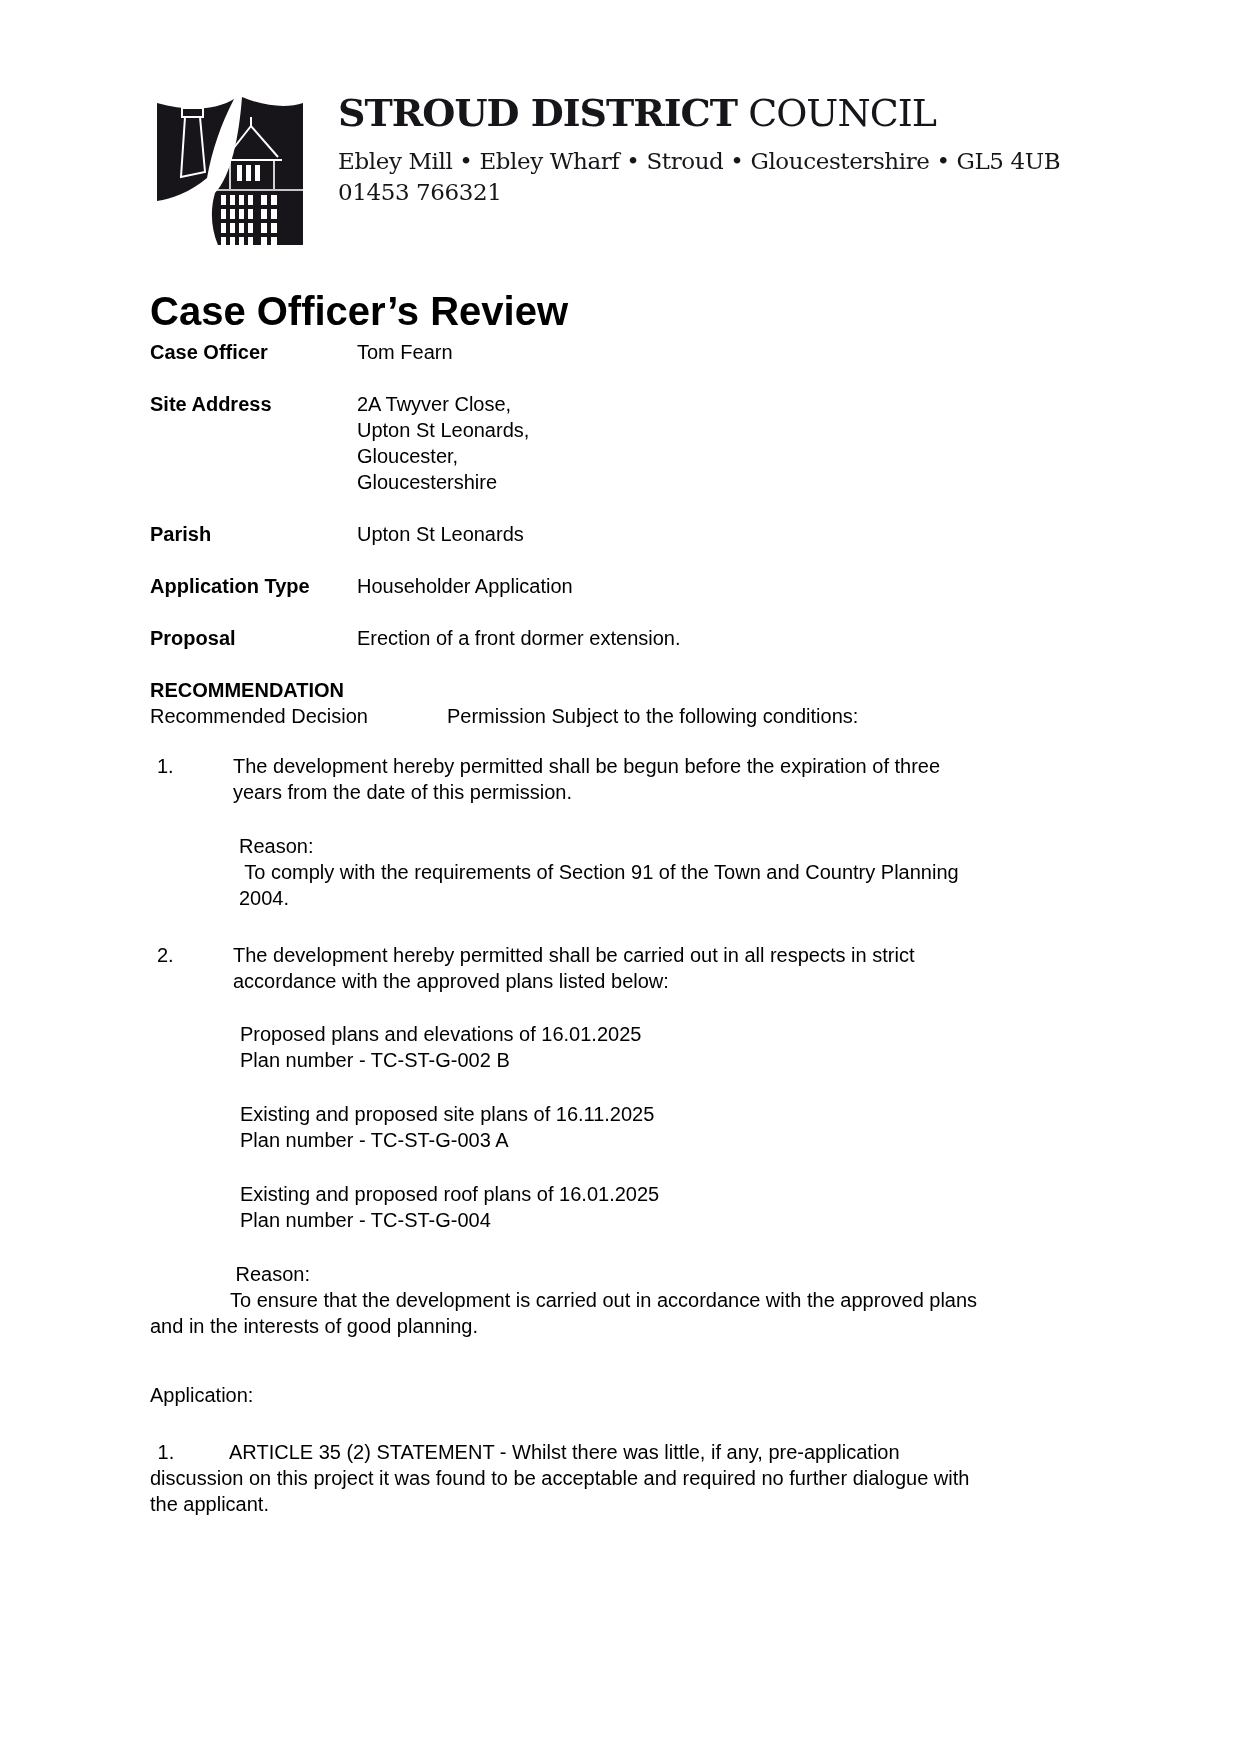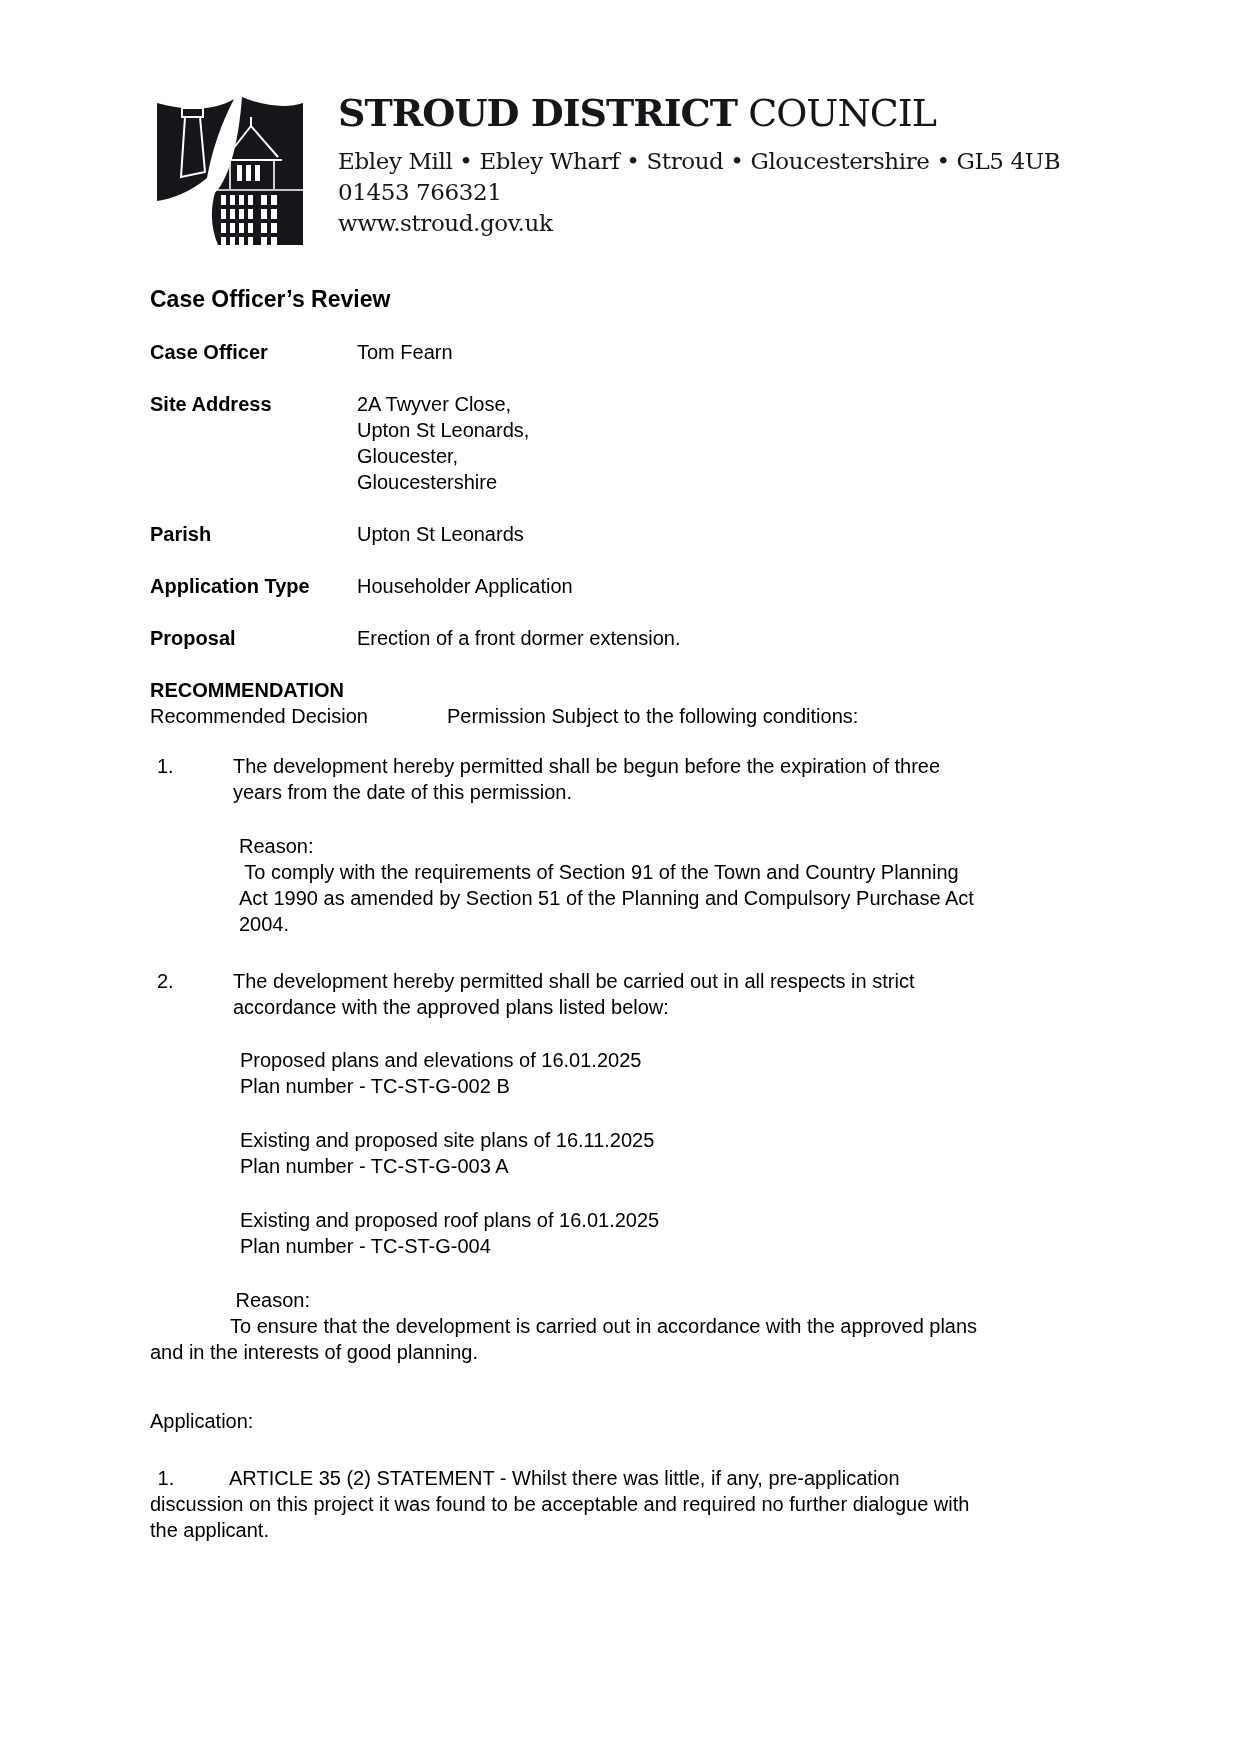--- a/index.html
+++ b/index.html
@@ -24,21 +24,21 @@
   .council-name .bold{font-weight:700;}
   .council-name .light{font-weight:400;}
   .head-line{
     font-family:"DejaVu Serif", serif;
     font-size:23px;line-height:31px;letter-spacing:-0.4px;white-space:pre;
   }
   .head-line.first{margin-top:10px;}
   
   .doc-title{
     position:absolute;left:150px;top:263px;
-    font-size:23px;font-weight:700;line-height:42px;white-space:pre;
+    font-size:40px;font-weight:700;line-height:42px;white-space:pre;
   }
   
   .content{position:absolute;left:150px;top:339px;width:1010px;}
   .ln{white-space:pre;}
   .frow{display:flex;margin-bottom:26px;}
   .flabel{width:207px;flex:0 0 auto;font-weight:700;}
   .rec-heading{font-weight:700;margin-top:6px;}
   .rec-row{display:flex;}
   .rec-label{width:297px;flex:0 0 auto;}
   .cond{display:flex;}
@@ -106,21 +106,20 @@
         <rect x="106" y="142" width="6" height="8"></rect>
           <rect x="116" y="142" width="6" height="8"></rect>
       </g>
     </g>
   </svg>
 
   <div class="head-text">
     <div class="council-name"><span class="bold">STROUD DISTRICT</span><span class="light"> COUNCIL</span></div>
     <div class="head-line first">Ebley Mill • Ebley Wharf • Stroud • Gloucestershire • GL5 4UB</div>
     <div class="head-line">01453 766321</div>
-    <div class="head-line">www.stroud.gov.uk</div>
   </div>
 
   <h1 class="doc-title">Case Officer’s Review</h1>
 
   <div class="content">
 
     <div class="frow">
       <div class="flabel ln">Case Officer</div>
       <div>
           <div class="ln">Tom Fearn</div>
@@ -162,21 +161,20 @@
 
     <div class="cond" style="margin-top:24px;">
       <div class="cnum">1.</div>
       <div>
         <div class="ln">The development hereby permitted shall be begun before the expiration of three</div>
         <div class="ln">years from the date of this permission.</div>
         <div class="gap28"></div>
         <div class="reason1">
           <div class="ln">Reason:</div>
           <div class="ln"> To comply with the requirements of Section 91 of the Town and Country Planning</div>
-          <div class="ln">Act 1990 as amended by Section 51 of the Planning and Compulsory Purchase Act</div>
           <div class="ln">2004.</div>
         </div>
       </div>
     </div>
 
     <div class="cond second">
       <div class="cnum">2.</div>
       <div>
         <div class="ln">The development hereby permitted shall be carried out in all respects in strict</div>
         <div class="ln">accordance with the approved plans listed below:</div>

